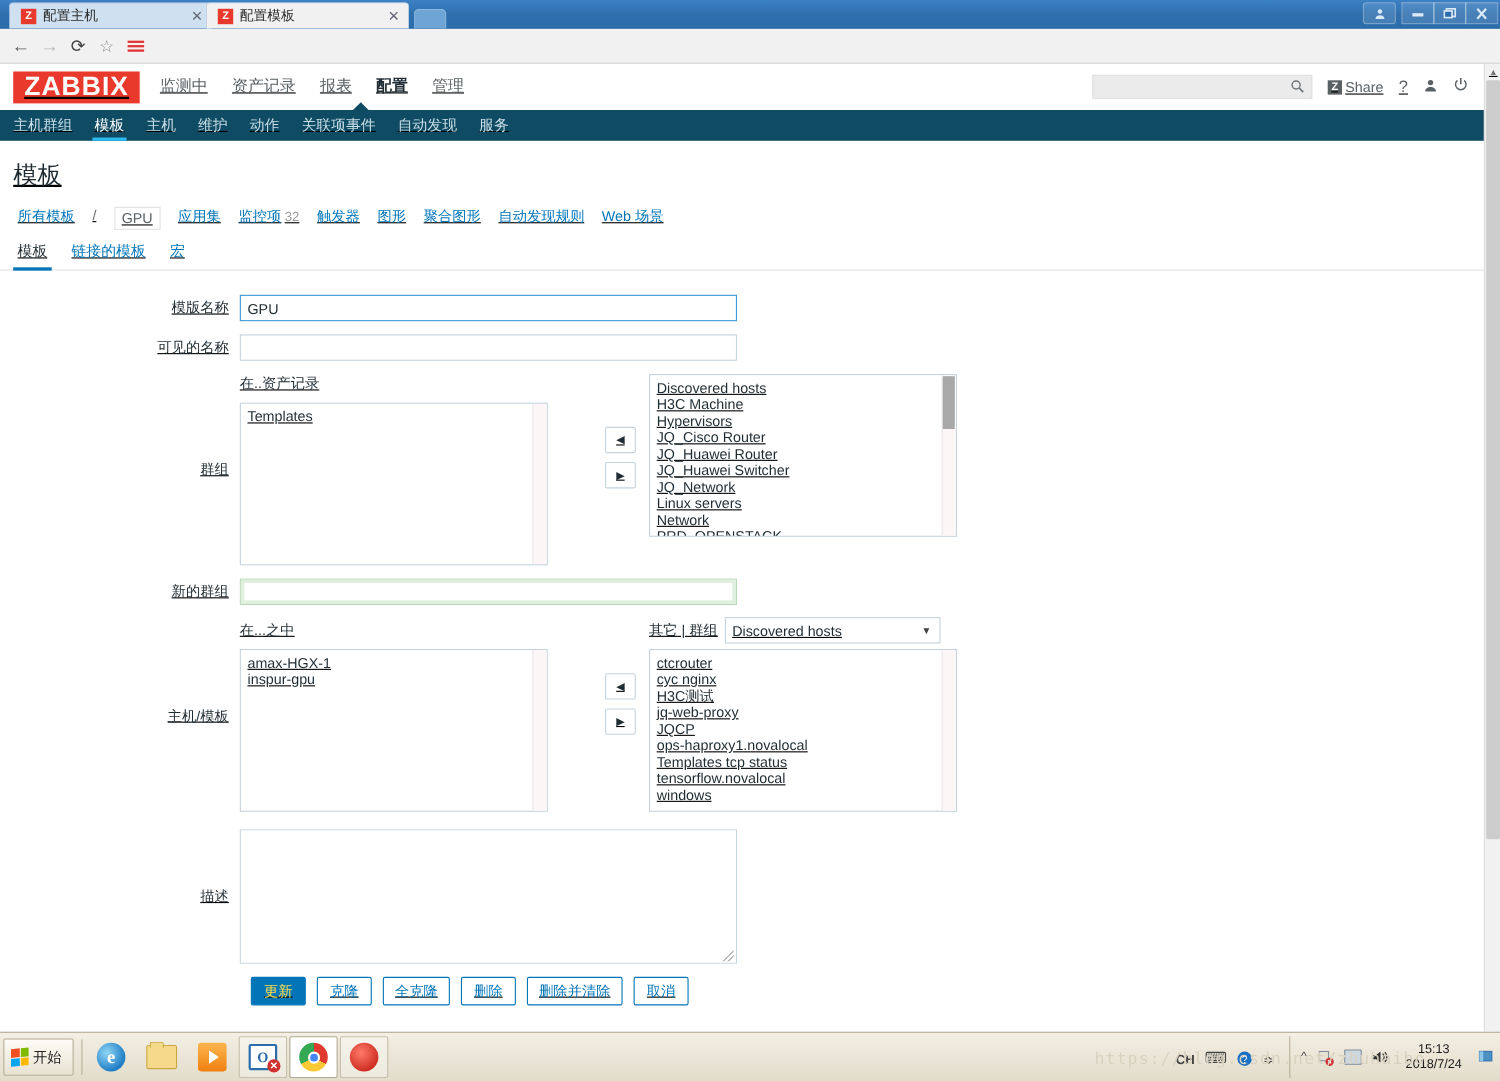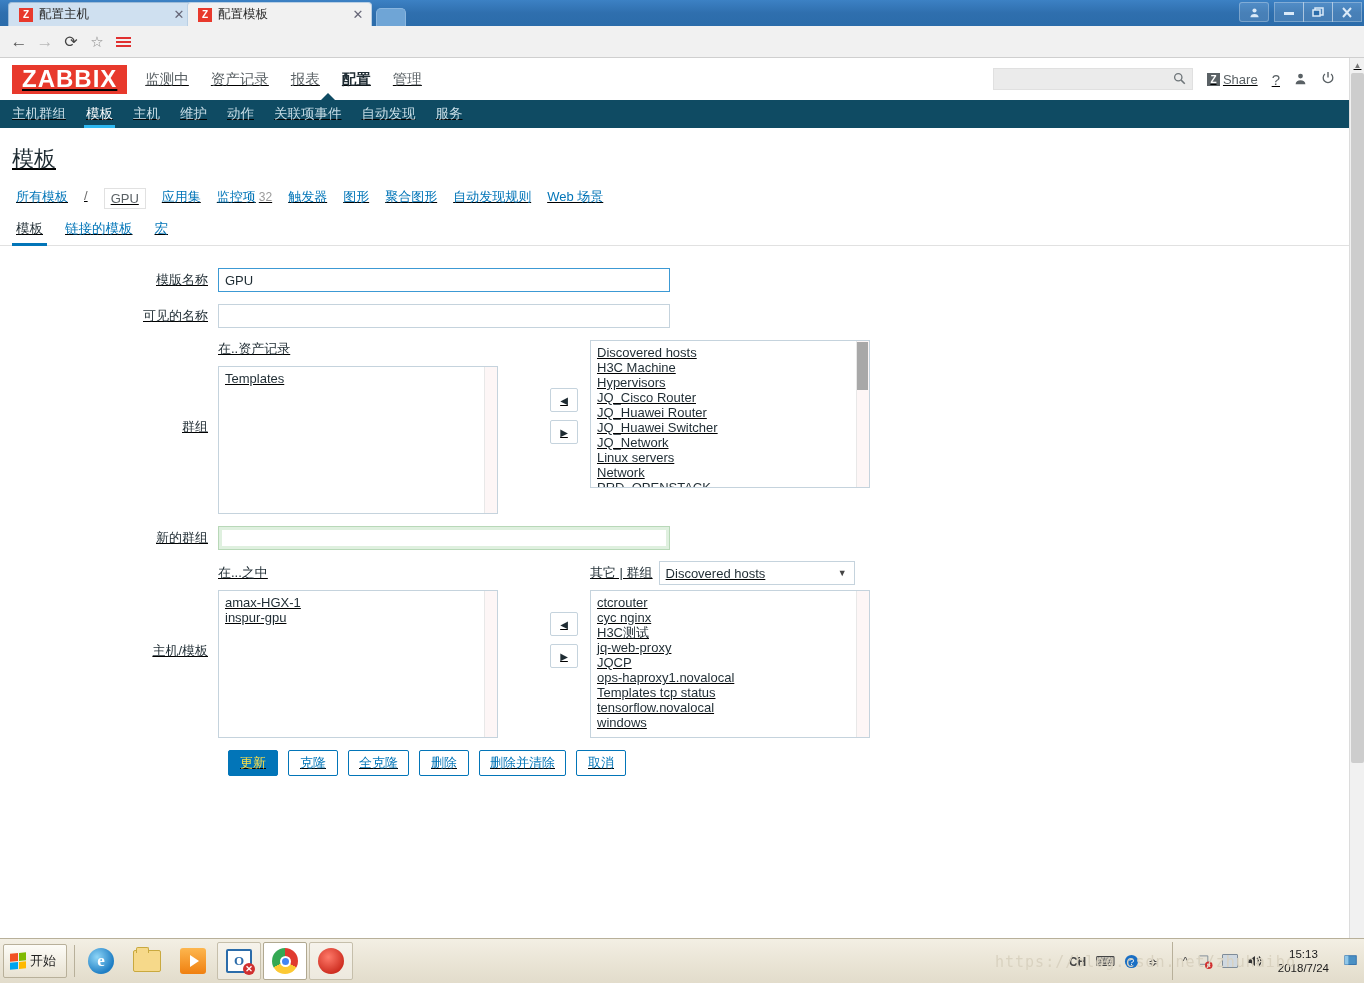--- a/index.html
+++ b/index.html
@@ -790,20 +790,29 @@
                   <div class="opt">Templates tcp status</div>
                   <div class="opt">tensorflow.novalocal</div>
                   <div class="opt">windows</div>
                   <div class="lb-scroll"></div>
                 </div>
               </div>
             </div>
           </div>
         </div>
 
+        <div class="frow" style="margin-top:16px">
+          <div class="flabel">描述</div>
+          <div class="fctl">
+            <div class="ta-desc">
+              <textarea style="width: 100%; height: 100%; border: none; outline: none; resize: none; padding: 4px 6px; font-size: 13px; font-family: &quot;Liberation Sans&quot;, sans-serif;"></textarea>
+              <span class="grip"></span>
+            </div>
+          </div>
+        </div>
 
         <div class="btn-row">
           <div class="btn primary">更新</div>
           <div class="btn">克隆</div>
           <div class="btn">全克隆</div>
           <div class="btn">删除</div>
           <div class="btn">删除并清除</div>
           <div class="btn">取消</div>
         </div>
 

